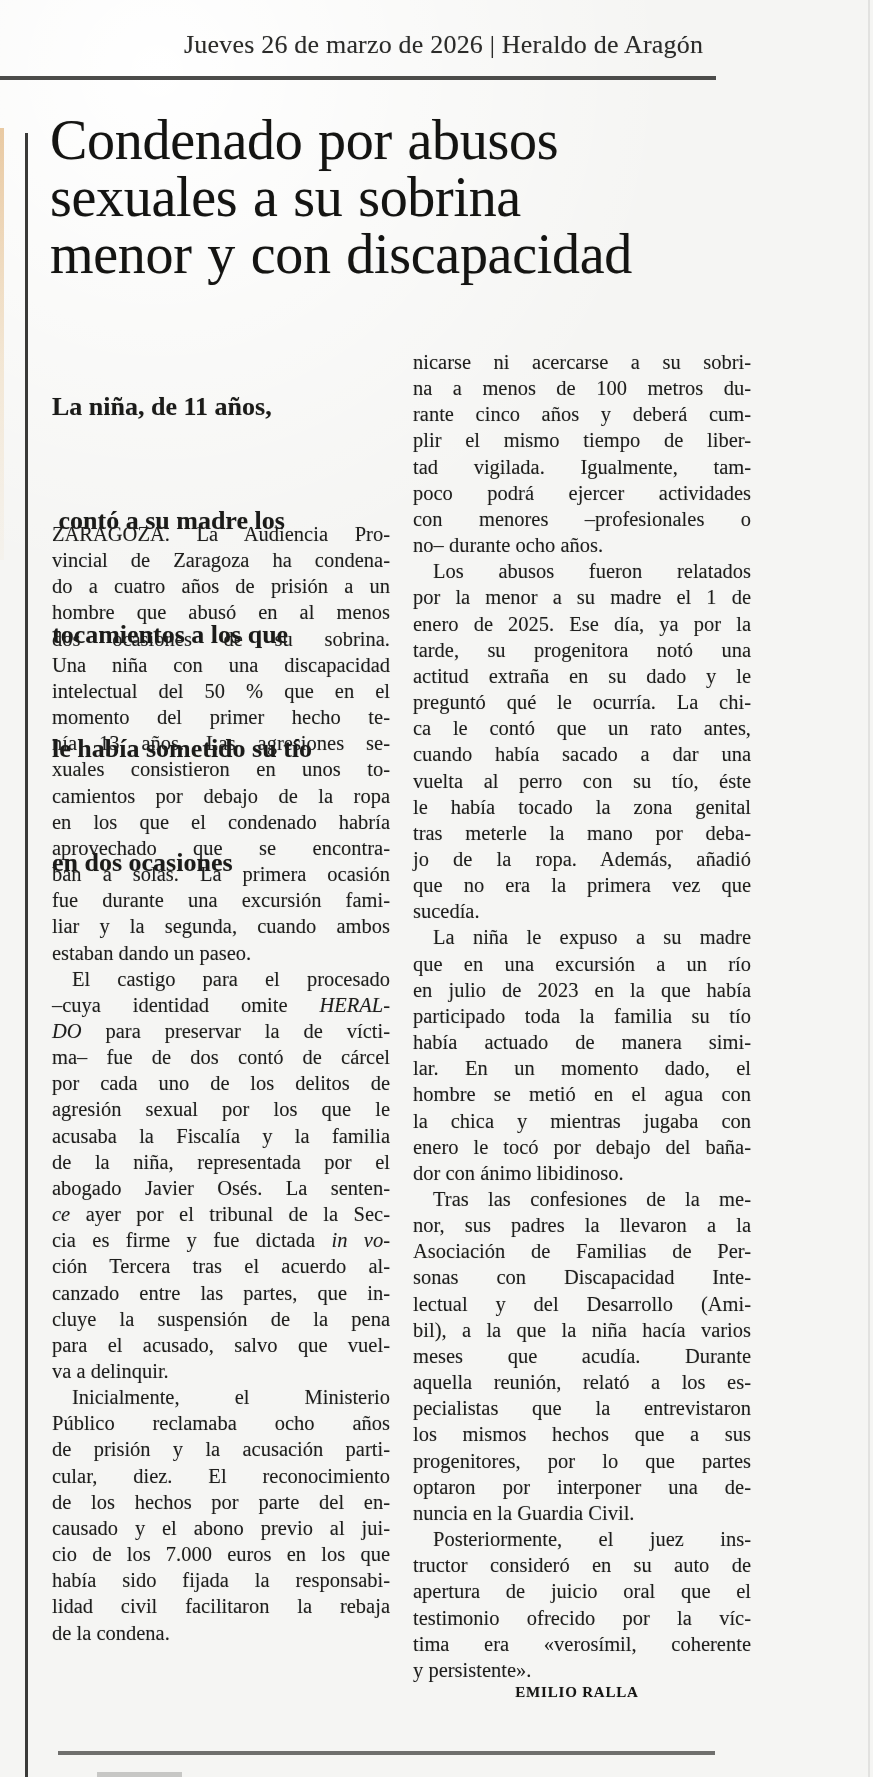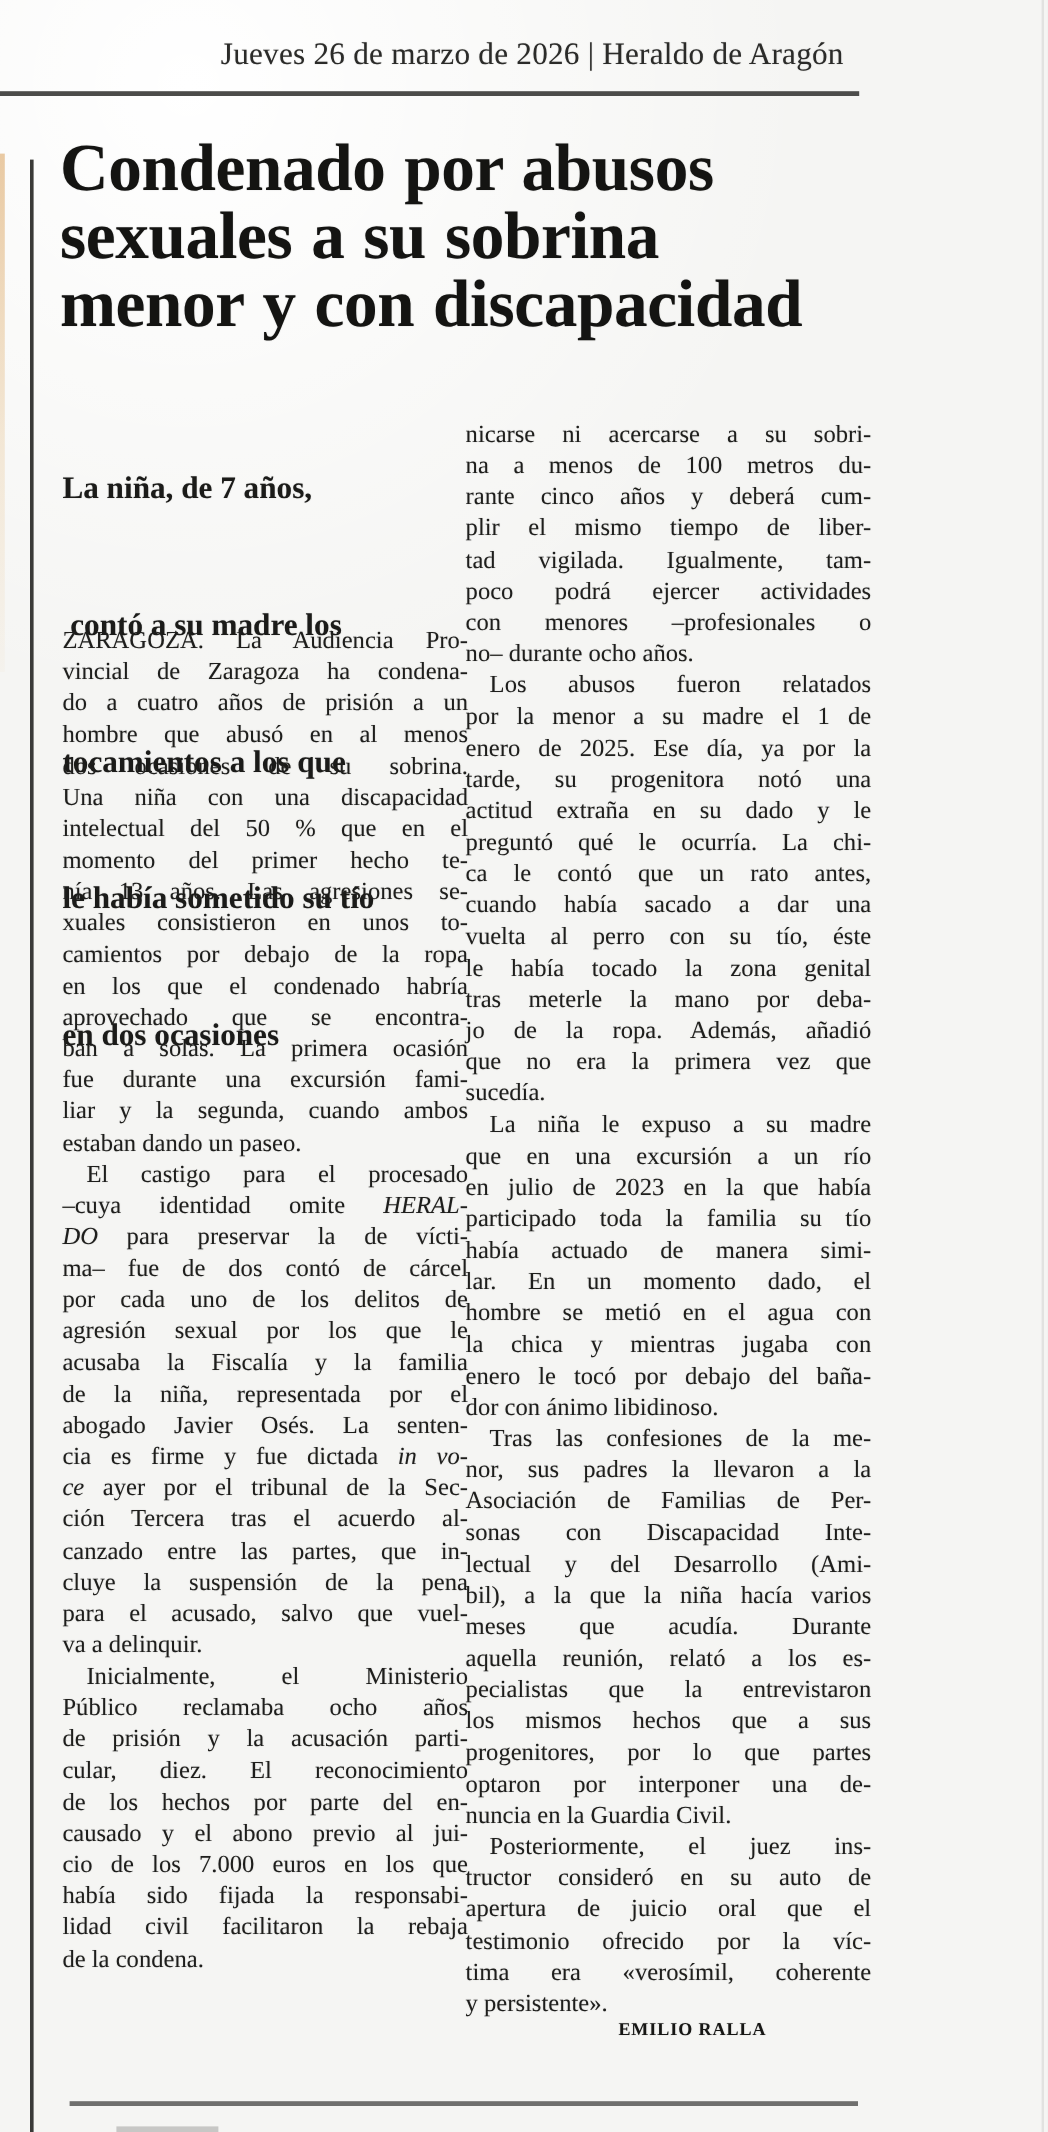--- a/index.html
+++ b/index.html
@@ -32,38 +32,38 @@
   .hrule.bottom{left:58px;top:1751px;width:657px;background:var(--rule-light);}
   .cropped{position:absolute;left:97px;top:1772px;width:85px;height:5px;background:#c7c7c5;}
 
   .dateline{
     position:absolute;left:184px;top:30px;width:534px;
     font-size:26px;color:#2b2b29;letter-spacing:.2px;
   }
 
   .headline{
     position:absolute;left:50px;top:112px;width:720px;margin:0;
-    font-size:56px;line-height:57px;font-weight:700;color:#141412;
+    font-size:56px;line-height:57px;font-weight:400;color:#141412;
     letter-spacing:-.3px;word-spacing:2px;
   }
   .headline .hl{display:block;}
 
   .standfirst{
     position:absolute;left:52px;top:312px;width:350px;
     font-size:26px;line-height:38px;font-weight:700;color:#1b1b19;
     white-space:pre-wrap;
   }
   .standfirst .sfl{display:block;}
 
   .col{
     position:absolute;width:338px;
     font-size:20.5px;line-height:26.15px;color:var(--ink);
   }
   .col.left{left:52px;top:521px;}
-  .col.right{left:388px;top:349px;}
+  .col.right{left:413px;top:349px;}
   .para{margin:0;}
   .bl{text-align:justify;text-align-last:justify;}
   .bl.end{text-align-last:left;}
   .bl.ind{text-indent:20px;}
 
   .byline{
     position:absolute;left:408px;top:1684px;width:338px;
     text-align:center;font-weight:700;font-size:15px;letter-spacing:.8px;
     color:#161614;
   }
@@ -79,21 +79,21 @@
   <div class="dateline">Jueves 26 de marzo de 2026 | Heraldo de Aragón</div>
   <div class="hrule top"></div>
 
   <h1 class="headline">
     <span class="hl">Condenado por abusos</span>
     <span class="hl">sexuales a su sobrina</span>
     <span class="hl">menor y con discapacidad</span>
   </h1>
 
   <div class="standfirst">
-    <span class="sfl">La niña, de 7 años,</span>
+    <span class="sfl">La niña, de 11 años,</span>
     <span class="sfl"> contó a su madre los</span>
     <span class="sfl">tocamientos a los que</span>
     <span class="sfl">le había sometido su tío</span>
     <span class="sfl">en dos ocasiones</span>
   </div>
 
   <div class="col left">
       <div class="para">
         <div class="bl">ZARAGOZA. La Audiencia Pro-</div>
         <div class="bl">vincial de Zaragoza ha condena-</div>
@@ -116,22 +116,22 @@
       <div class="para">
         <div class="bl ind">El castigo para el procesado</div>
         <div class="bl">–cuya identidad omite <i>HERAL-</i></div>
         <div class="bl"><i>DO</i> para preservar la de vícti-</div>
         <div class="bl">ma– fue de dos contó de cárcel</div>
         <div class="bl">por cada uno de los delitos de</div>
         <div class="bl">agresión sexual por los que le</div>
         <div class="bl">acusaba la Fiscalía y la familia</div>
         <div class="bl">de la niña, representada por el</div>
         <div class="bl">abogado Javier Osés. La senten-</div>
+        <div class="bl"><i>ce</i> ayer por el tribunal de la Sec-</div>
         <div class="bl">cia es firme y fue dictada <i>in vo-</i></div>
-        <div class="bl"><i>ce</i> ayer por el tribunal de la Sec-</div>
         <div class="bl">ción Tercera tras el acuerdo al-</div>
         <div class="bl">canzado entre las partes, que in-</div>
         <div class="bl">cluye la suspensión de la pena</div>
         <div class="bl">para el acusado, salvo que vuel-</div>
         <div class="bl end">va a delinquir.</div>
       </div>
       <div class="para">
         <div class="bl ind">Inicialmente, el Ministerio</div>
         <div class="bl">Público reclamaba ocho años</div>
         <div class="bl">de prisión y la acusación parti-</div>

